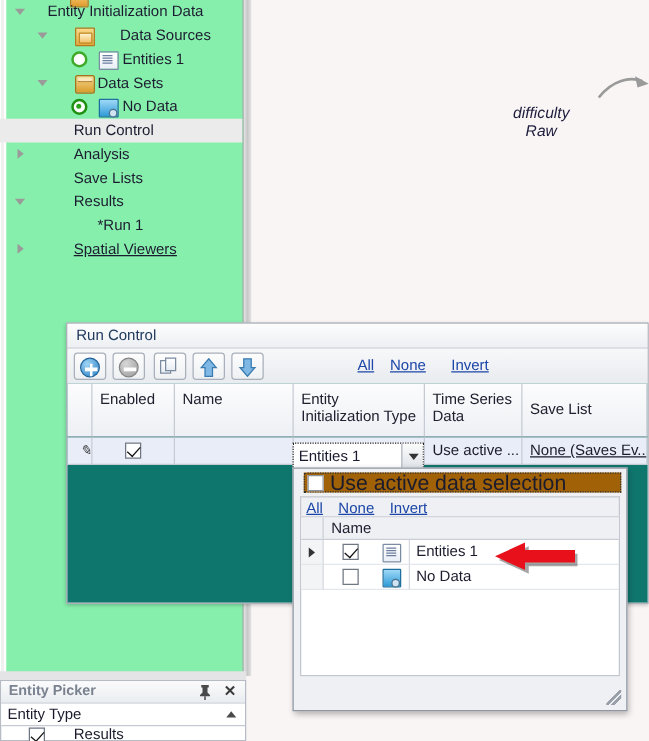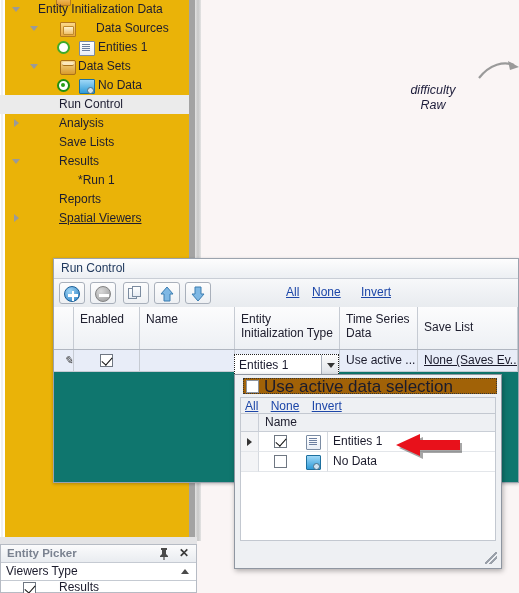--- a/index.html
+++ b/index.html
@@ -9,22 +9,22 @@
     font-family:"Liberation Sans", sans-serif;
     font-size:12px;
     color:#1a1a2e;
     overflow:hidden;
     position:relative;
   }
 
   
   #tree-panel{
     position:absolute;left:0;top:0;width:195px;height:541px;
-    background:#eab308;
-    border-right:6px solid #a3a3a3;
+    background:#86efac;
+    border-right:1px solid #a3a3a3;
     box-sizing:border-box;
     overflow:hidden;
   }
   #tree-panel::before{
     content:"";position:absolute;left:0;top:0;width:5px;height:100%;
     background:linear-gradient(to right,#ffffff 0 1px,#f0f0f0 1px 3px,#ffffff 3px 5px);
   }
   .tree-row{
     position:relative;height:19px;line-height:19px;
     white-space:nowrap;font-size:12px;color:#1c1c30;
@@ -362,23 +362,20 @@
       </div>
       <div class="tree-row">
         <span class="tlabel" style="left: 59px;">Save Lists</span>
       </div>
       <div class="tree-row">
         <span class="tw down" style="left: 12px;"></span>
         <span class="tlabel" style="left: 59px;">Results</span>
       </div>
       <div class="tree-row">
         <span class="tlabel" style="left: 78px;">*Run 1</span>
-      </div>
-      <div class="tree-row">
-        <span class="tlabel" style="left: 59px;">Reports</span>
       </div>
       <div class="tree-row">
         <span class="tw right" style="left: 12px;"></span>
         <span class="tlabel" style="left: 59px; text-decoration: underline;">Spatial Viewers</span>
       </div>
     </div>
 </div>
 <div id="splitter"></div>
 <div id="strip-left"></div>
 <div id="bottom-strip"></div>
@@ -517,20 +514,20 @@
 <div id="entity-picker">
   <div id="ep-title">
     <span>Entity Picker</span>
     <svg id="ep-pin" viewBox="0 0 12 13">
       <path d="M3 1 H9 V3 H8 V7 L10 9 V10 H2 V9 L4 7 V3 H3 Z" fill="#4a4a4a"></path>
       <rect x="5.4" y="10" width="1.2" height="3" fill="#4a4a4a"></rect>
     </svg>
     <span id="ep-close">✕</span>
   </div>
   <div id="ep-sub">
-    <span>Viewers Type</span>
+    <span>Entity Type</span>
     <span class="caret"></span>
   </div>
   <div id="ep-row">
     <span class="chk on"></span>
     <span class="lbl">Results</span>
   </div>
 </div>
 
 </body></html>

